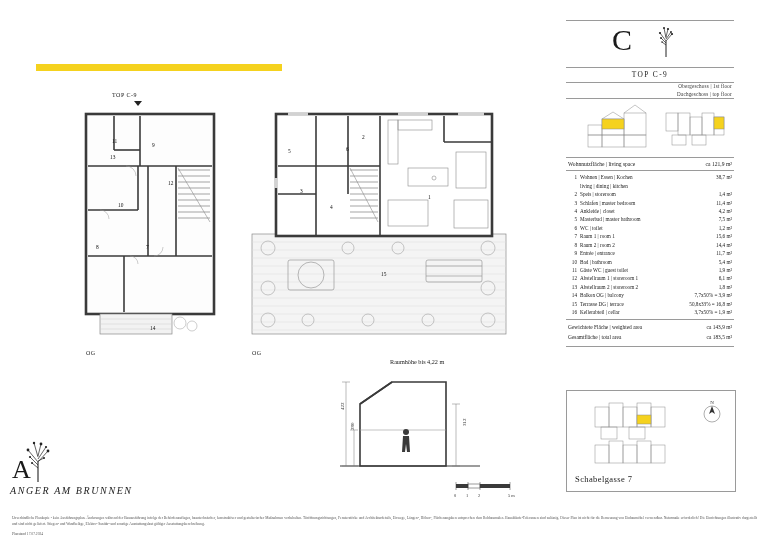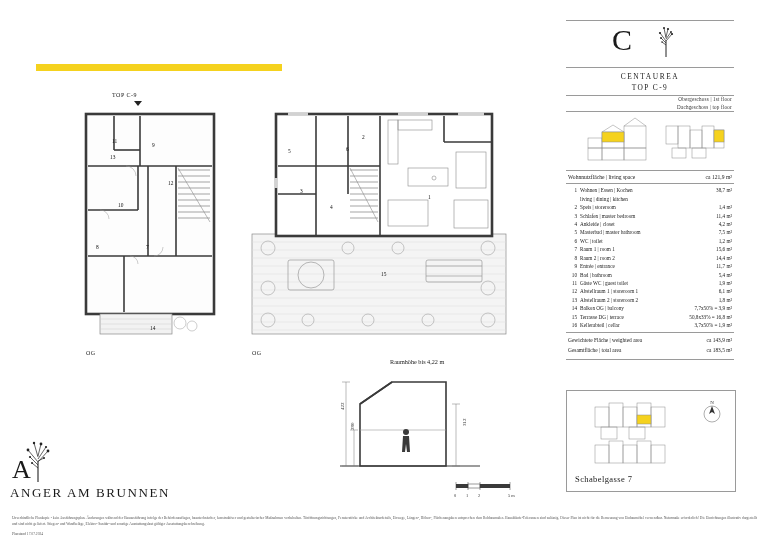--- a/index.html
+++ b/index.html
@@ -45,21 +45,21 @@
   .compass{position:absolute;right:10px;top:8px;width:26px;height:26px;}
   .top-c9{position:absolute;left:112px;top:92px;font-size:6px;letter-spacing:.5px;}
   .tri{position:absolute;left:134px;top:101px;width:0;height:0;border-left:4px solid transparent;border-right:4px solid transparent;border-top:5px solid #222;}
 
   .rm-num{position:absolute;font-size:5.4px;color:#111;}
 
   
   .sec-title{position:absolute;left:390px;top:358px;font-size:6.2px;}
   .dim-v{position:absolute;font-size:5px;color:#333;transform:rotate(-90deg);transform-origin:left top;}
   .scalebar{position:absolute;left:452px;top:478px;}
-  .brand-name{position:absolute;left:10px;top:485px;font-size:13px;letter-spacing:1.6px;}
+  .brand-name{position:absolute;left:10px;top:485px;font-size:10px;letter-spacing:1.6px;font-style:italic;}
   .brand-a{position:absolute;left:12px;top:455px;font-size:26px;font-family:"Liberation Serif",serif;}
   .disclaimer{position:absolute;left:12px;top:516px;width:745px;font-size:3.6px;line-height:1.55;color:#555;text-align:justify;}
   .disc2{position:absolute;left:12px;top:532px;font-size:3.6px;color:#555;}
 
   .og-lbl{position:absolute;font-size:6px;letter-spacing:.5px;color:#222;}
   svg{display:block;}
 </style>
 </head>
 <body>
 
@@ -80,21 +80,20 @@
           <circle cx="20" cy="11" r="1.1" fill="#222"></circle>
         <circle cx="16" cy="6" r="1.1" fill="#222"></circle>
           <circle cx="12" cy="5" r="1" fill="#222"></circle>
         <circle cx="19" cy="9" r=".9" fill="#222"></circle>
           <circle cx="9" cy="15" r=".9" fill="#222"></circle>
         <circle cx="10" cy="19" r=".8" fill="#222"></circle>
       </svg>
     </div>
 
     <div class="panel-divider"></div>
-    <div class="panel-title">CENTAUREA</div>
     <div class="panel-sub">TOP C-9</div>
     <div class="panel-divider"></div>
     <div class="panel-floorline">Obergeschoss | 1st floor</div>
     <div class="panel-floorline">Dachgeschoss | top floor</div>
     <div class="panel-divider"></div>
 
     <div class="keyplan">
       <svg class="kp-svg" width="168" height="58" viewBox="0 0 168 58">
 
         <g stroke="#8a8a8a" stroke-width="0.5" fill="none">

